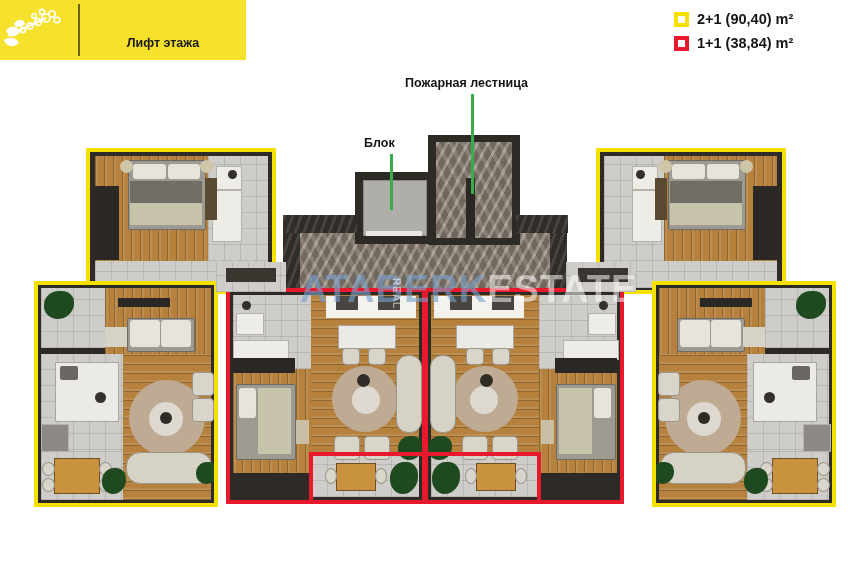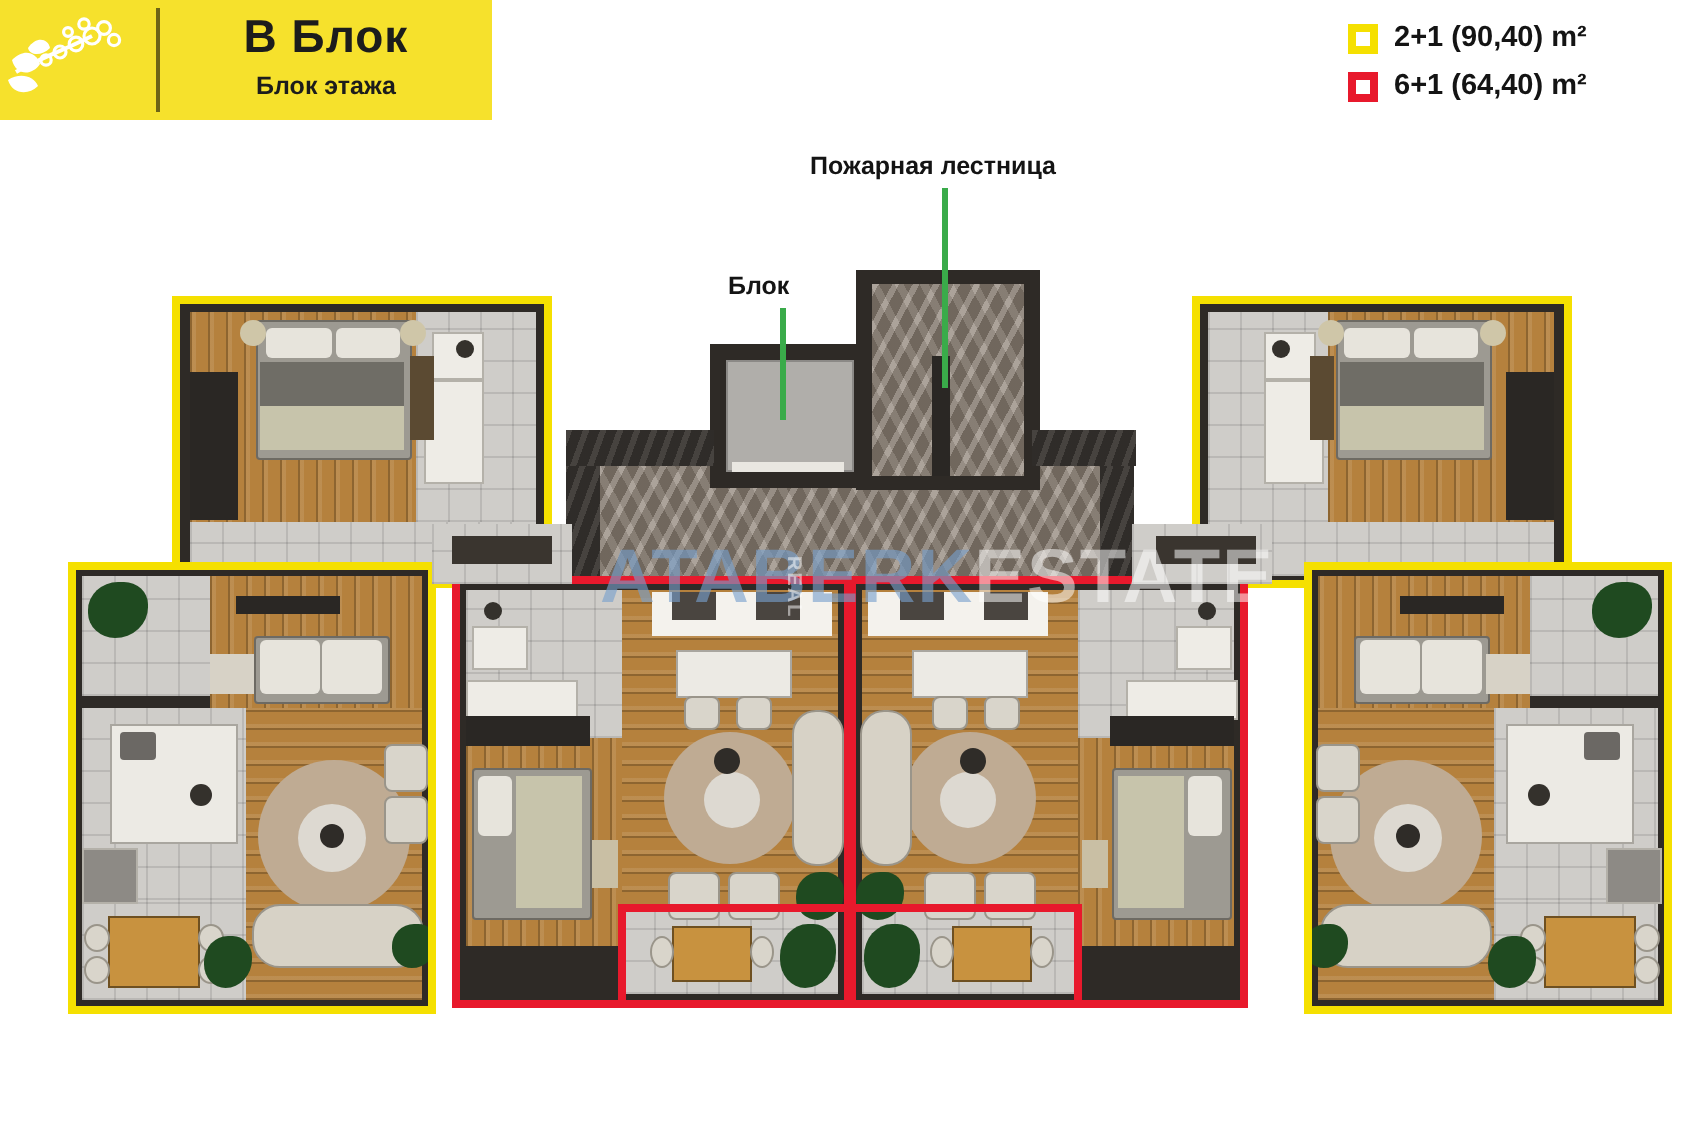--- a/index.html
+++ b/index.html
@@ -361,28 +361,27 @@
         </g>
         <g fill="#ffffff">
           <path d="M6 30 C12 24, 18 26, 20 32 C16 38, 8 38, 6 30 Z"></path>
           <path d="M4 40 C10 36, 17 38, 19 43 C14 48, 6 47, 4 40 Z"></path>
           <path d="M14 24 C18 18, 24 19, 25 24 C21 28, 15 28, 14 24 Z"></path>
         </g>
       </svg>
     </div>
     <div class="plate-divider"></div>
     <div class="plate-text">
-      <div class="plate-title">В Блок</div>
-      <div class="plate-sub">Блок этажа</div>
+      <div class="plate-sub">Лифт этажа</div>
     </div>
   </div>
 
   <div id="legend">
     <div class="legend-row">
       <span class="legend-swatch yellow"></span>
       <span class="legend-label">2+1 (90,40) m²</span>
     </div>
     <div class="legend-row">
       <span class="legend-swatch red"></span>
-      <span class="legend-label">6+1 (64,40) m²</span>
+      <span class="legend-label">1+1 (38,84) m²</span>
     </div>
   </div>
 </div>
 
 </body></html>

